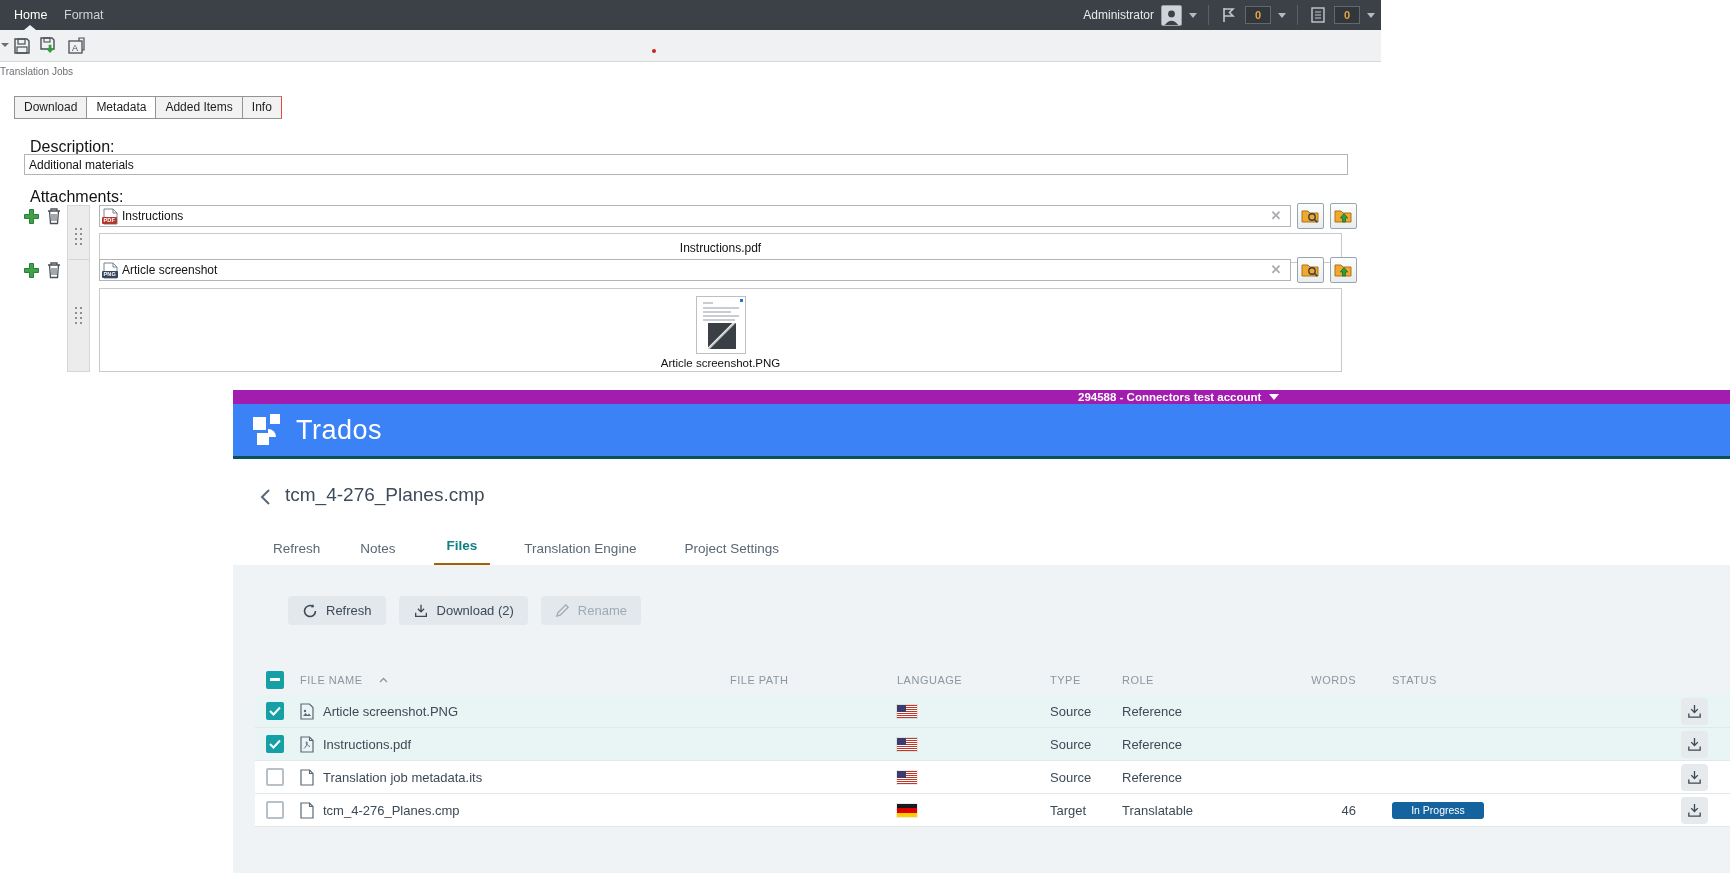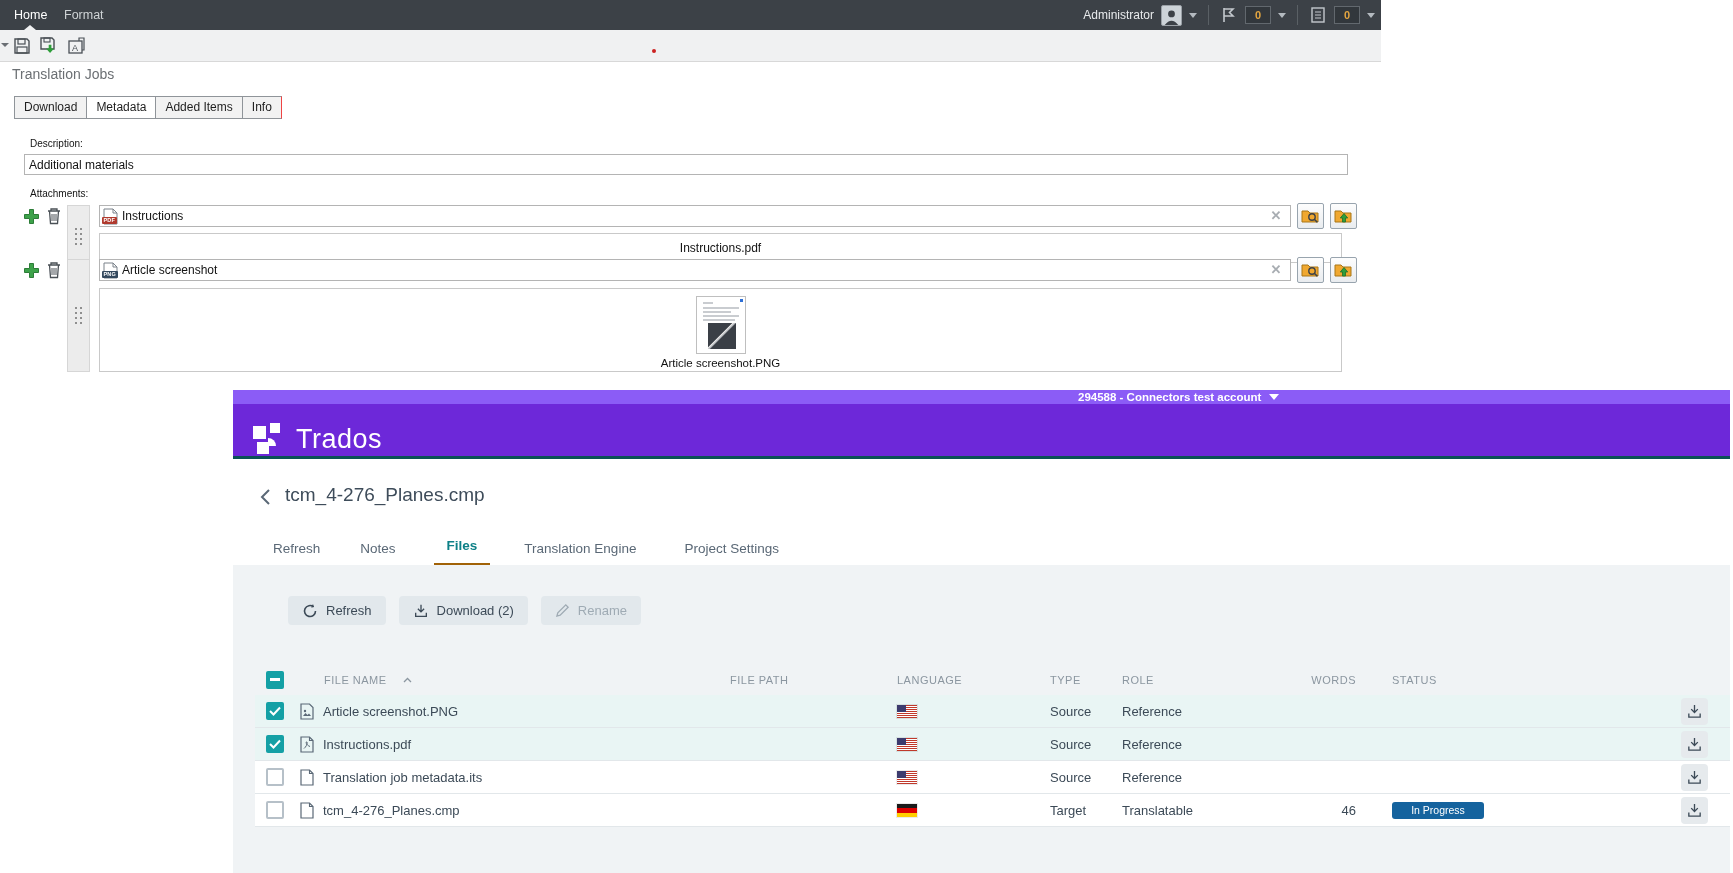--- a/index.html
+++ b/index.html
@@ -23,28 +23,28 @@
   .vdiv { width:1px; height:20px; background:#5a6065; margin:0 4px; }
   .cnt-box { width:26px; height:18px; background:#32373c; border:1px solid #62686e; color:#e3a540; font-size:11px; font-weight:bold; text-align:center; line-height:16px; }
   .rib-ic { display:flex; align-items:center; }
 
   .ed-toolbar { position:absolute; left:0; top:30px; width:1381px; height:32px; background:#f0f1f2; border-bottom:1px solid #d8d8d8; }
   .qa-caret { position:absolute; left:1px; top:13px; width:0; height:0; border-left:4px solid transparent; border-right:4px solid transparent; border-top:4px solid #6a6f74; }
   .tb-btn { position:absolute; top:4px; width:24px; height:24px; display:flex; align-items:center; justify-content:center; cursor:pointer; }
   .tb-btn.b0 { left:10px; } .tb-btn.b1 { left:37px; } .tb-btn.b2 { left:64px; }
   .red-dot { position:absolute; left:652px; top:49px; width:4px; height:4px; background:#cc2222; border-radius:50%; }
 
-  .crumb { position:absolute; left:12px; top:66px; font-size:14px; color:#6b6f73; }
+  .crumb { position:absolute; left:0; top:66px; font-size:10px; color:#6b6f73; }
 
   .ed-tabs { position:absolute; left:14px; top:96px; display:flex; }
   .ed-tab { border:1px solid #8f9499; border-right:none; background:#f2f2f2; color:#1e1e1e; font-size:12px; padding:3px 9px 4px; cursor:pointer; }
   .ed-tab:last-child { border-right:1px solid #ef4444; }
   .ed-tab.active { background:#fff; }
 
-  .fld-label { position:absolute; font-size:10px; color:#121212; }
+  .fld-label { position:absolute; font-size:16px; color:#121212; }
   .lb-desc { left:30px; top:138px; }
   .lb-att  { left:30px; top:188px; }
   .txt-input { position:absolute; left:24px; top:154px; width:1324px; height:21px; border:1px solid #b4b4b4; font-size:12px; color:#121212; padding:0 4px; background:#fff; font-family:"Liberation Sans",sans-serif; }
 
   .att-group { position:absolute; left:0; width:1381px;padding-left:11px; }
   .g1 { top:205px; height:62px; }
   .g2 { top:259px; height:113px; }
   .icon-btn { position:absolute; width:22px; height:22px; display:flex; align-items:center; justify-content:center; cursor:pointer; }
   .add-btn { left:20px; top:0; } .del-btn { left:43px; top:0; }
   .grip { position:absolute; left:67px; top:0; bottom:0; width:23px; background:#ececec; border:1px solid #d6d6d6; display:flex; align-items:center; justify-content:center; }
@@ -69,24 +69,24 @@
   .thumb-cap { margin-top:3px; font-size:11.5px; color:#121212; }
 
   .doc-badge { position:relative; width:15px; height:17px; flex:0 0 auto; }
   .doc-badge svg { position:absolute; left:0; top:0; }
   .doc-badge .tag { position:absolute; left:-1px; bottom:1px; font-size:5.5px; font-weight:bold; color:#fff; padding:0.5px 1.5px; border-radius:1px; letter-spacing:0.2px; }
   .tag.pdf { background:#b03a2e; }
   .tag.png { background:#34495e; }
 
   
   .tr-win { position:absolute; left:233px; top:390px; width:1500px; height:483px; background:#fff; font-size:13px; }
-  .tr-account { position:absolute; left:0; top:0; width:100%; height:14px; background:#8b5cf6;text-decoration:underline; }
+  .tr-account { position:absolute; left:0; top:0; width:100%; height:14px; background:#a21caf;text-decoration:underline; }
   .tr-account-inner { position:absolute; left:845px; top:0; height:14px; display:flex; align-items:center; gap:8px; color:#fff; font-size:11.5px; font-weight:bold; cursor:pointer; }
   .tr-account-inner .caret { width:0; height:0; border-left:5px solid transparent; border-right:5px solid transparent; border-top:6px solid #fff; }
-  .tr-nav { position:absolute; left:0; top:14px; width:100%; height:55px; background:#6d28d9; border-bottom:3px solid #0a5157; display:flex; align-items:flex-end; }
+  .tr-nav { position:absolute; left:0; top:14px; width:100%; height:55px; background:#3b82f6; border-bottom:3px solid #0a5157; display:flex; align-items:center; }
   .brand-wrap { display:flex; align-items:center; margin-left:19px; }
   .brand-name { color:#fff; font-size:27px; font-weight:400; margin-left:10px; letter-spacing:0.5px; }
   .nav-items { display:flex; height:52px; margin-left:16px; }
   .nav-item { padding:0 17px; line-height:52px; color:#fff; font-size:13.5px; cursor:pointer; }
   .nav-item.active { background:#056b72; }
 
   .tr-back { position:absolute; left:27px; top:98px; width:14px; height:18px; cursor:pointer; }
   .tr-title { position:absolute; left:52px; top:94px; font-size:19px; color:#3e4c5a; }
   .tr-tabs { position:absolute; left:27px; top:148px; display:flex; align-items:flex-end; }
   .tr-tab { font-size:13.5px; color:#5a6876; padding:0 13px 10px; cursor:pointer; }
@@ -384,21 +384,21 @@
         </button>
       </div>
 
       <div class="tbl">
         <div class="trow thead">
           <div class="cell c-check">
             <span class="cbx indet">
                 <span class="bar"></span>
               </span>
           </div>
-          <div class="th c-name" style="padding-left:5px;margin-left:24px;">
+          <div class="th c-name" style="padding-left:5px;">
             <span>FILE NAME</span>
             <span class="sort-ic">
               <svg width="9" height="6" viewBox="0 0 9 6">
                   <path d="M1 5 L4.5 1.5 L8 5" fill="none" stroke="#8b96a0" stroke-width="1.3"></path>
                 </svg>
             </span>
           </div>
           <div class="th c-path">FILE PATH</div>
           <div class="th c-lang">LANGUAGE</div>
           <div class="th">TYPE</div>

